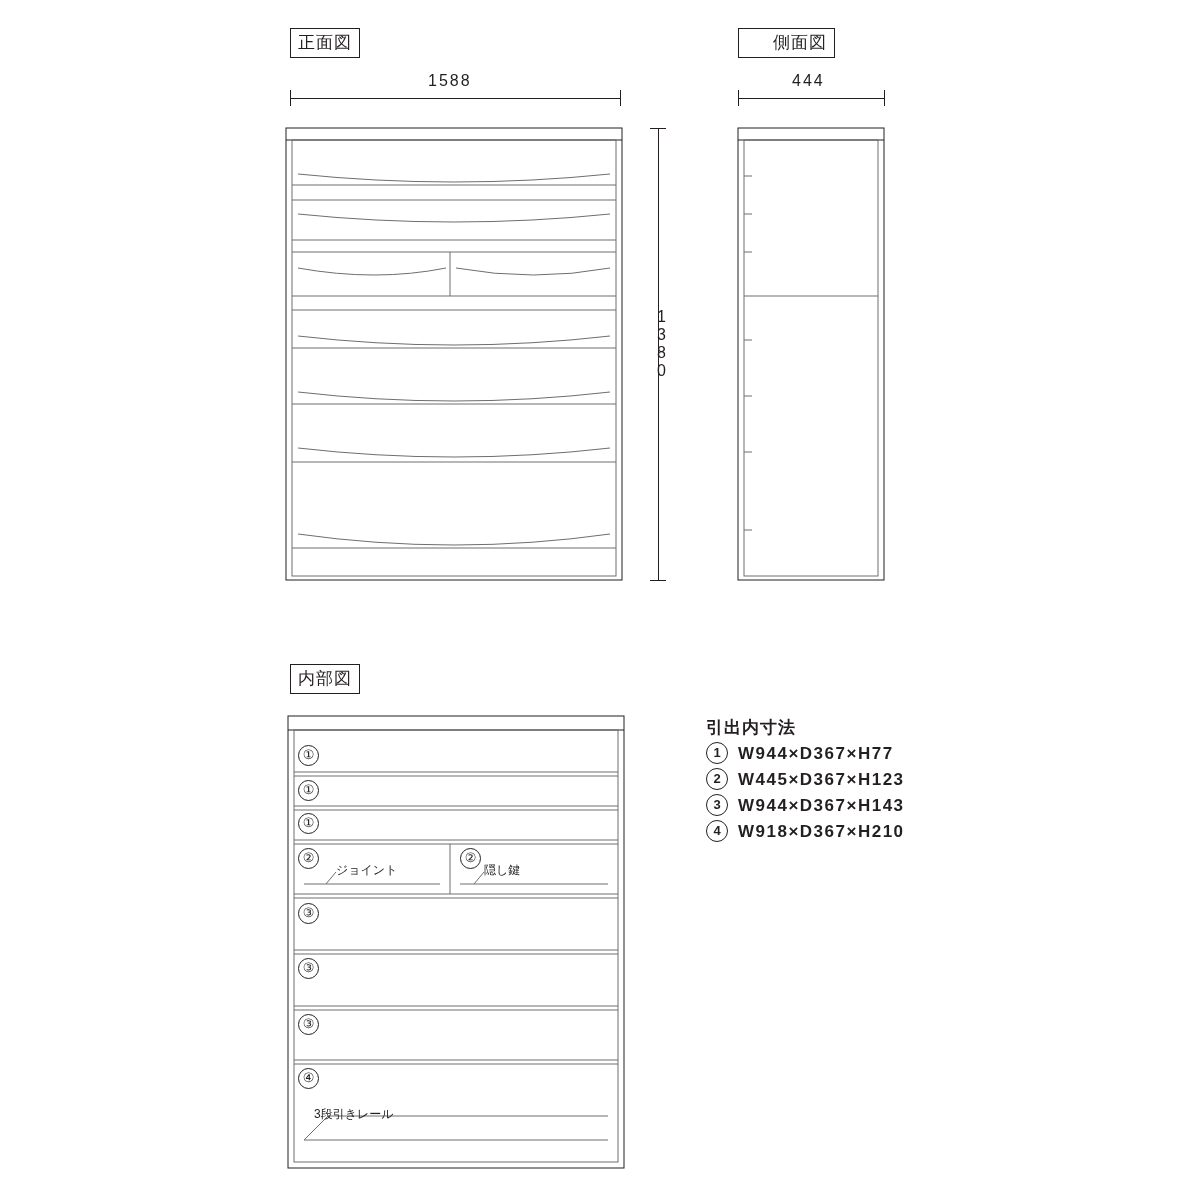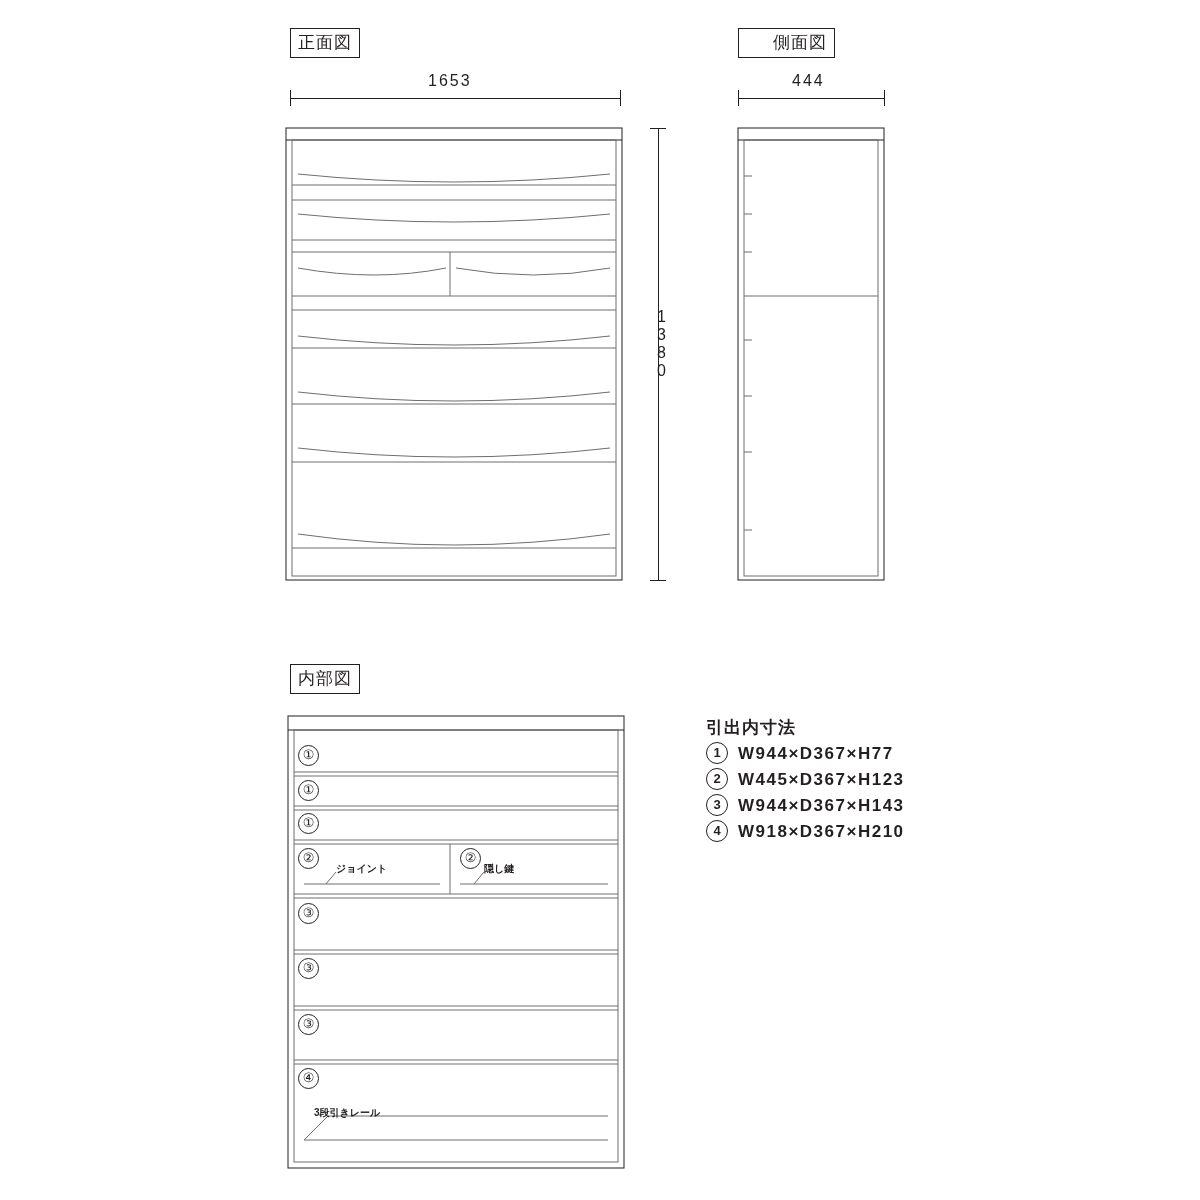--- a/index.html
+++ b/index.html
@@ -59,23 +59,22 @@
     height: 19px;
     border: 1px solid #231f20;
     border-radius: 50%;
     font-size: 13px;
     line-height: 18px;
     text-align: center;
     background: #ffffff;
   }
   .anno {
     position: absolute;
-    font-size: 10px;
-    white-space: nowrap;
-    font-weight: bold;
+    font-size: 12px;
+    white-space: nowrap;
   }
   .spec-title {
     position: absolute;
     font-size: 17px;
     letter-spacing: 1px;
     white-space: nowrap;
   }
   .spec-row {
     position: absolute;
     font-size: 17px;
@@ -98,21 +97,21 @@
   }
   svg { position: absolute; left: 0; top: 0; overflow: visible; }
 </style>
 </head>
 <body>
 
 <div class="stage">
 
   <div class="label-box" style="left:254px; top:28px;">正面図</div>
 
-  <div class="dim-text" style="left:392px; top:72px;">1653</div>
+  <div class="dim-text" style="left:392px; top:72px;">1588</div>
 
   <div class="hline" style="left:254px; top:98px; width:330px;"></div>
   <div class="vline" style="left:254px; top:90px; height:16px;"></div>
   <div class="vline" style="left:584px; top:90px; height:16px;"></div>
 
   <div class="dim-text vert" style="left:616px; top:308px;">1380</div>
   <div class="vline" style="left:622px; top:128px; height:452px;"></div>
   <div class="hline" style="left:614px; top:128px; width:16px;"></div>
   <div class="hline" style="left:614px; top:580px; width:16px;"></div>
 

